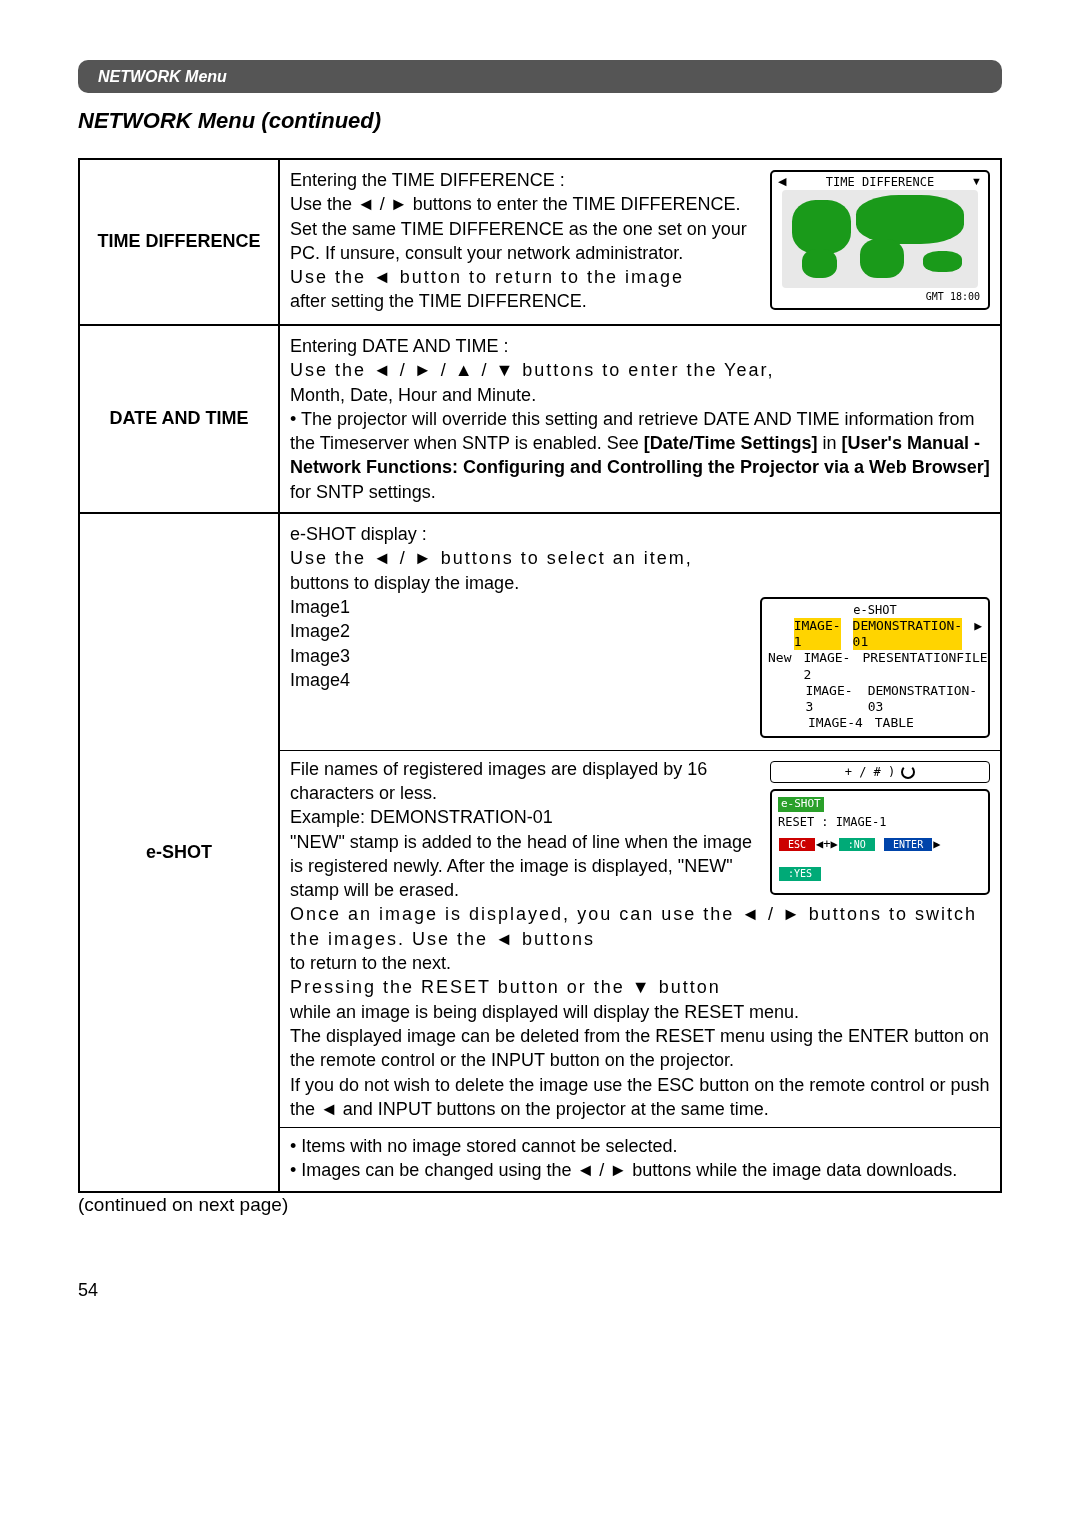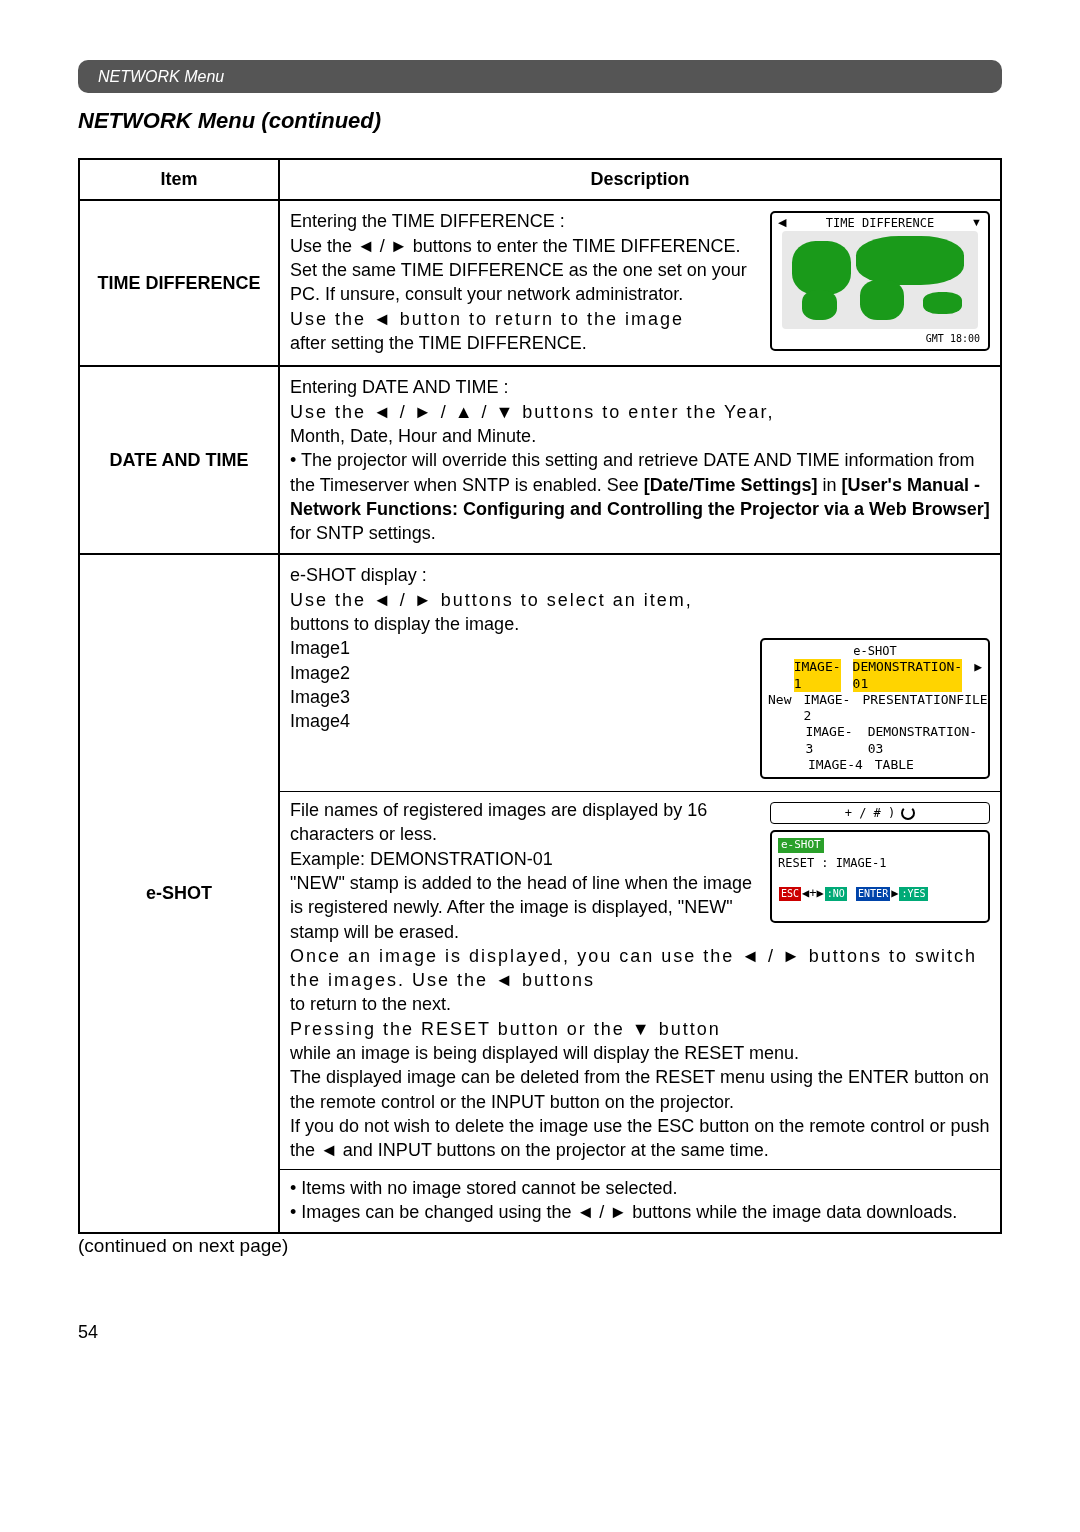--- a/index.html
+++ b/index.html
@@ -1,18 +1,18 @@
 <!DOCTYPE html>
 <html><head>
 <meta charset="utf-8">
 <style>
   *{box-sizing:border-box;margin:0;padding:0}
   body{font-family:Arial,Helvetica,sans-serif;font-size:18px;color:#000;background:#fff;width:1080px;padding:60px 78px 30px 78px;line-height:1.3}
   .tab-bar{background:#555;border-radius:10px;padding:5px 20px;margin-bottom:14px}
-  .tab-lbl{color:#fff;font-weight:normal;font-size:16px;font-style:italic}
+  .tab-lbl{color:#fff;font-weight:bold;font-size:16px;font-style:italic}
   .sec-title{font-style:italic;font-weight:bold;font-size:22px;margin-bottom:22px}
   table.main{width:100%;border-collapse:collapse}
   table.main th,table.main td{border:2px solid #000;padding:8px 10px;vertical-align:top}
   table.main th{text-align:center;font-weight:bold}
   .col-item{width:200px;text-align:center;font-weight:bold;vertical-align:middle !important}
   .desc-block{line-height:1.35}
   .desc-block b{font-weight:bold}
   .sub-rule{border-top:1.5px solid #000;margin:6px -10px}
   .cont{font-size:19px}
   .page-num{margin-top:62px;font-size:18px}
@@ -25,43 +25,39 @@
   .arrow{position:absolute;top:2px;font-size:11px}
   .osd-eshot{width:230px;border:2px solid #000;border-radius:5px;padding:4px 6px;background:#fff;font-family:monospace;font-size:13px;line-height:1.25}
   .osd-eshot .ttl{text-align:center;font-size:12px}
   .osd-eshot .row{display:flex;gap:12px}
   .osd-eshot .sel{background:#ffd400}
   .osd-reset-group{float:right;width:220px;margin:4px 0 6px 10px}
   .osd-ind{border:1.5px solid #000;border-radius:4px;padding:2px 6px;font-family:monospace;font-size:12px;text-align:center;margin-bottom:6px;background:#fff;display:flex;justify-content:center;align-items:center;gap:6px}
   .spin{display:inline-block;width:14px;height:14px;border:2px solid #000;border-top-color:transparent;border-radius:50%}
   .osd-reset{border:2px solid #000;border-radius:5px;padding:4px 6px;background:#fff;font-family:monospace;font-size:12px}
   .osd-reset .hdr{background:#2aa02a;color:#fff;font-size:11px;padding:0 3px;display:inline-block;margin-bottom:2px}
-  .key{display:inline-block;color:#fff;font-size:10px;padding:0 2px;margin:16px 1px}
+  .key{display:inline-block;color:#fff;font-size:10px;padding:0 9px;margin:8px 1px}
   .k-esc{background:#c00}
   .k-no{background:#0a7}
   .k-ent{background:#04a}
   .k-yes{background:#0a7}
   .clearfix::after{content:"";display:block;clear:both}
   .garble{letter-spacing:2px}
 </style>
 </head>
 <body>
 
 <div class="tab-bar">
   <span class="tab-lbl">NETWORK Menu</span>
 </div>
 
 <div class="sec-title">NETWORK Menu (continued)</div>
 
 <table class="main">
   <tbody>
-      <tr>
-    <th class="col-item">Item</th>
-    <th>Description</th>
-  </tr>
 
   <tr>
     <td class="col-item">TIME DIFFERENCE</td>
     <td class="desc-block clearfix">
       <div class="float-box osd-time">
         <span class="arrow" style="left:6px">◀</span>
         <div class="ttl">TIME DIFFERENCE</div>
         <span class="arrow" style="right:6px">▼</span>
         <div class="world">
           <div class="land" style="top:10%;left:5%;width:30%;height:55%"></div>

